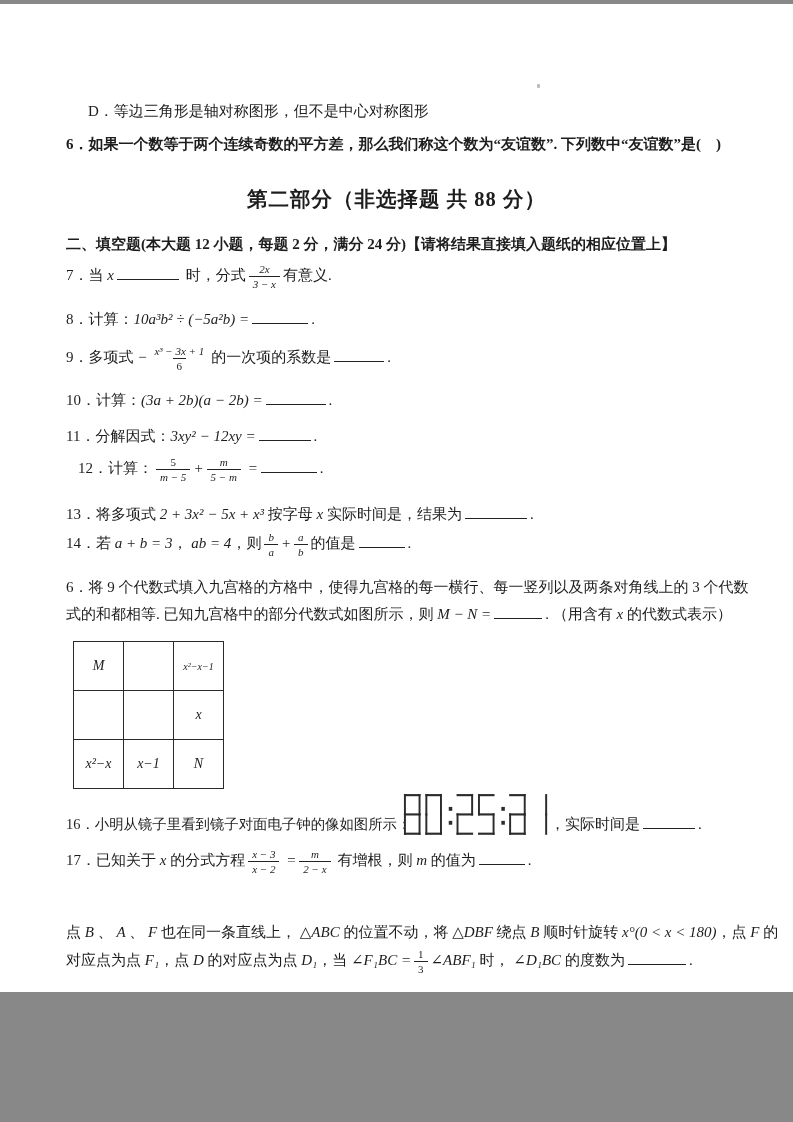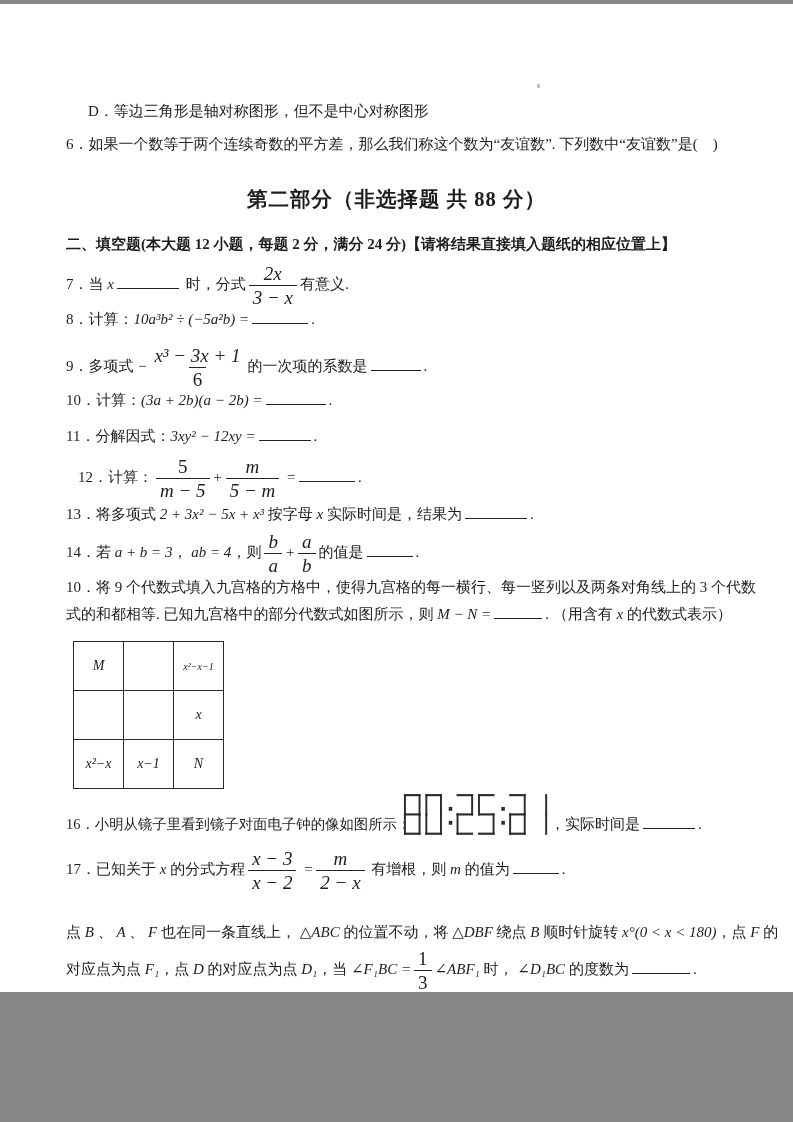--- a/index.html
+++ b/index.html
@@ -6,21 +6,21 @@
   .page{position:relative;width:793px;height:988px;background:#ffffff;margin:4px auto;
         font-family:"Liberation Serif","DejaVu Serif",serif;color:#1d1d1d;overflow:hidden;}
   .line{position:absolute;font-size:15px;line-height:21px;white-space:pre;}
   .line .t{white-space:pre;}
   .line .m{white-space:pre;font-style:italic;}
   .bold{font-weight:bold;text-align:center;}
   .center{left:0;width:100%;text-align:center;}
   .sec-title{font-size:20.5px;font-weight:bold;letter-spacing:1px;}
   .bl{display:inline-block;height:1px;border-bottom:1.2px solid #222;margin:0 3px;vertical-align:baseline;}
   .frac{display:inline-flex;flex-direction:column;align-items:center;vertical-align:middle;
-        margin:0 3px;line-height:1.12;font-size:19px;}
+        margin:0 3px;line-height:1.12;font-size:11px;}
   .frac .fn{padding:0 4px 1px;}
   .frac .fd{border-top:1.2px solid #222;padding:1px 4px 0;}
   .fi{font-style:italic;}
   .fu{font-style:normal;}
   .magic-grid{position:absolute;left:73px;top:637px;border-collapse:collapse;}
   .magic-grid td{border:1.8px solid #2a2a2a;width:49px;height:48px;text-align:center;
         font-size:14px;font-style:italic;padding:0;}
   .clock{position:absolute;left:402px;top:789px;width:150px;height:45px;}
   .clock line{stroke:#2b2b2b;stroke-width:2;stroke-linecap:square;}
   .stray{position:absolute;left:537px;top:80px;width:3px;height:4px;background:#bdbdbd;border-radius:1px;}
@@ -29,37 +29,37 @@
 </style>
 </head>
 <body>
 
 <div class="page">
 
   <div class="stray"></div>
 
   <div class="line" style="top:97px;left:88px;">D．等边三角形是轴对称图形，但不是中心对称图形</div>
 
-  <div class="line" style="top:130px;left:66px;">6．如果一个数等于两个连续奇数的平方差，那么我们称这个数为“友谊数”. 下列数中“友谊数”是(    )</div>
+  <div class="line" style="top:130px;left:66px;font-weight:bold;">6．如果一个数等于两个连续奇数的平方差，那么我们称这个数为“友谊数”. 下列数中“友谊数”是(    )</div>
 
 
   <div class="line center sec-title" style="top:185px;">第二部分（非选择题 共 88 分）</div>
 
   <div class="line bold" style="top:230px;left:66px;">二、填空题(本大题 12 小题，每题 2 分，满分 24 分)【请将结果直接填入题纸的相应位置上】</div>
 
   <div class="line" style="top:259px;left:66px;"><span class="t">7．当 </span><span class="m">x</span><span class="bl" style="width: 62px;"></span><span class="t"> 时，分式</span><span class="frac"><span class="fn fi">2x</span><span class="fd fi">3 − x</span></span><span class="t">有意义.</span></div>
   <div class="line" style="top:305px;left:66px;"><span class="t">8．计算：</span><span class="m">10a³b² ÷ (−5a²b) =</span><span class="bl" style="width: 56px;"></span><span class="t">.</span></div>
   <div class="line" style="top:341px;left:66px;"><span class="t">9．多项式 </span><span class="m">−</span><span class="frac"><span class="fn fi">x³ − 3x + 1</span><span class="fd fu">6</span></span><span class="t">的一次项的系数是</span><span class="bl" style="width: 50px;"></span><span class="t">.</span></div>
   <div class="line" style="top:386px;left:66px;"><span class="t">10．计算：</span><span class="m">(3a + 2b)(a − 2b) =</span><span class="bl" style="width: 60px;"></span><span class="t">.</span></div>
   <div class="line" style="top:422px;left:66px;"><span class="t">11．分解因式：</span><span class="m">3xy² − 12xy =</span><span class="bl" style="width: 52px;"></span><span class="t">.</span></div>
   <div class="line" style="top:452px;left:78px;"><span class="t">12．计算：</span><span class="frac"><span class="fn fu">5</span><span class="fd fi">m − 5</span></span><span class="m">+</span><span class="frac"><span class="fn fi">m</span><span class="fd fi">5 − m</span></span><span class="m"> =</span><span class="bl" style="width: 56px;"></span><span class="t">.</span></div>
   <div class="line" style="top:500px;left:66px;"><span class="t">13．将多项式 </span><span class="m">2 + 3x² − 5x + x³</span><span class="t"> 按字母 </span><span class="m">x</span><span class="t"> 实际时间是，结果为</span><span class="bl" style="width: 62px;"></span><span class="t">.</span></div>
   <div class="line" style="top:527px;left:66px;"><span class="t">14．若 </span><span class="m">a + b = 3</span><span class="t">， </span><span class="m">ab = 4</span><span class="t">，则</span><span class="frac"><span class="fn fi">b</span><span class="fd fi">a</span></span><span class="m">+</span><span class="frac"><span class="fn fi">a</span><span class="fd fi">b</span></span><span class="t">的值是</span><span class="bl" style="width: 46px;"></span><span class="t">.</span></div>
 
-  <div class="line" style="top:573px;left:66px;">10．将 9 个代数式填入九宫格的方格中，使得九宫格的每一横行、每一竖列以及两条对角线上的 3 个代数</div>
+  <div class="line" style="top:573px;left:66px;">6．将 9 个代数式填入九宫格的方格中，使得九宫格的每一横行、每一竖列以及两条对角线上的 3 个代数</div>
   <div class="line" style="top:600px;left:66px;"><span class="t">式的和都相等. 已知九宫格中的部分代数式如图所示，则 </span><span class="m">M − N =</span><span class="bl" style="width: 48px;"></span><span class="t">. （用含有 </span><span class="m">x</span><span class="t"> 的代数式表示）</span></div>
 
   <table class="magic-grid">
     <tbody>
         <tr>
       <td>M</td>
       <td></td>
       <td style="font-size:10px;">x²−x−1</td>
     </tr>
     <tr>

